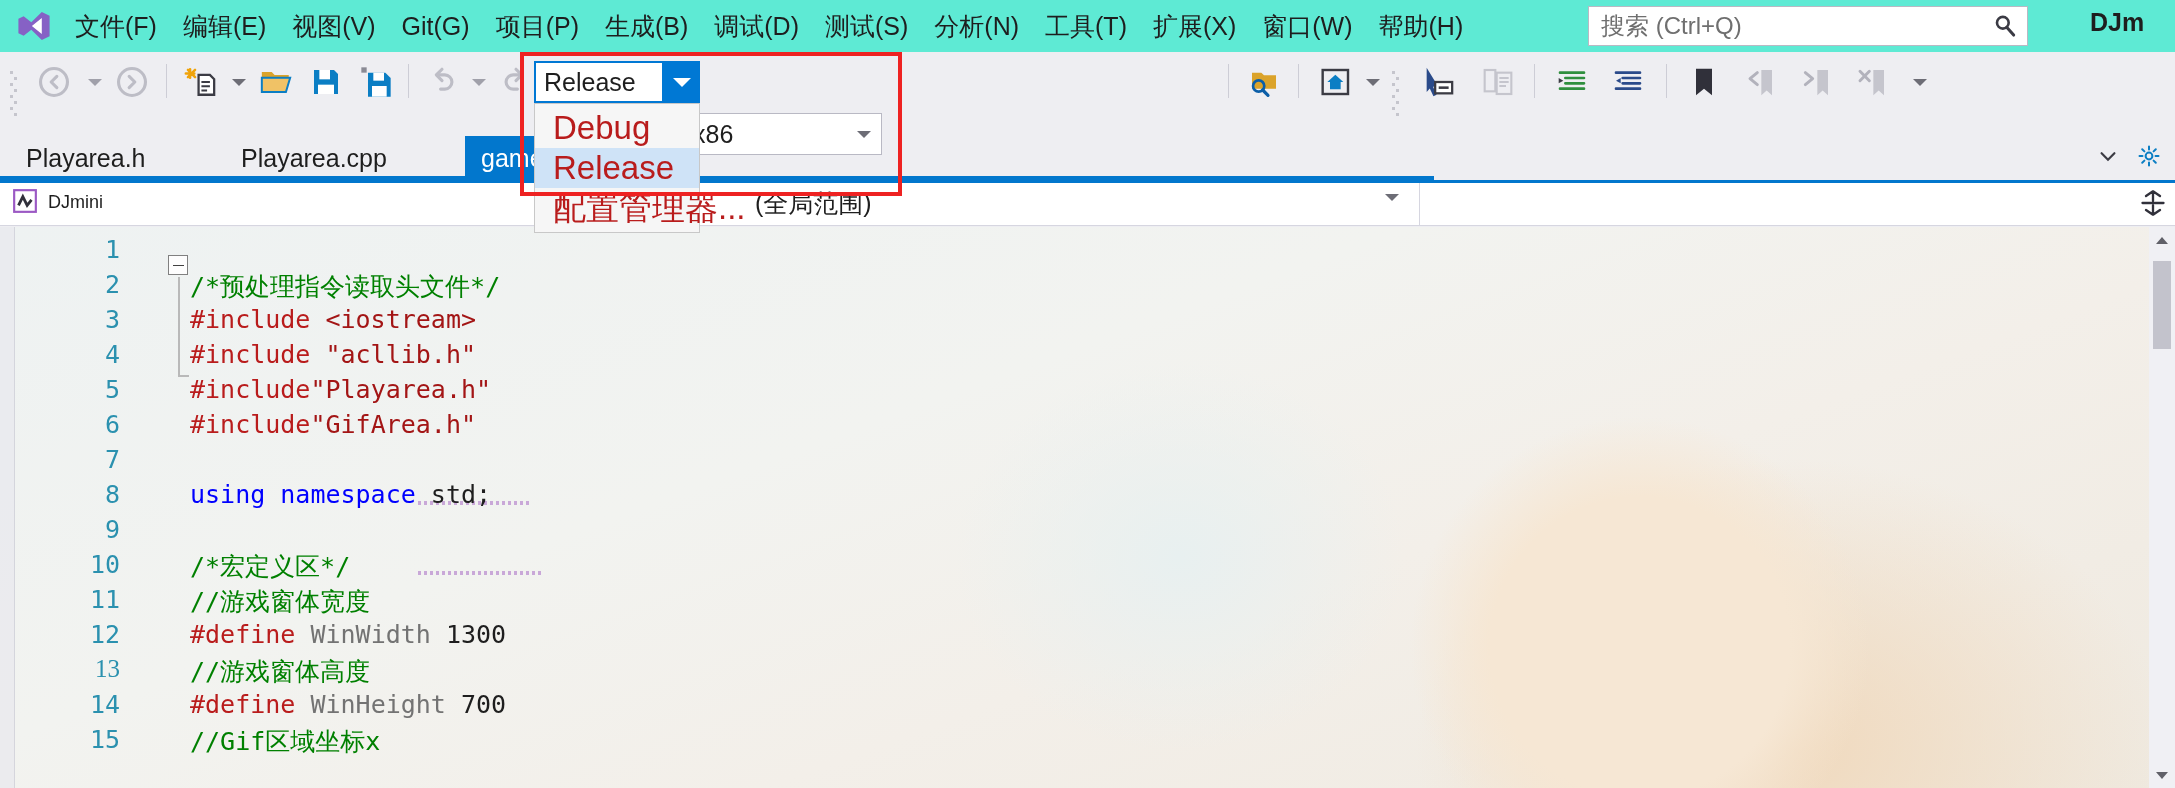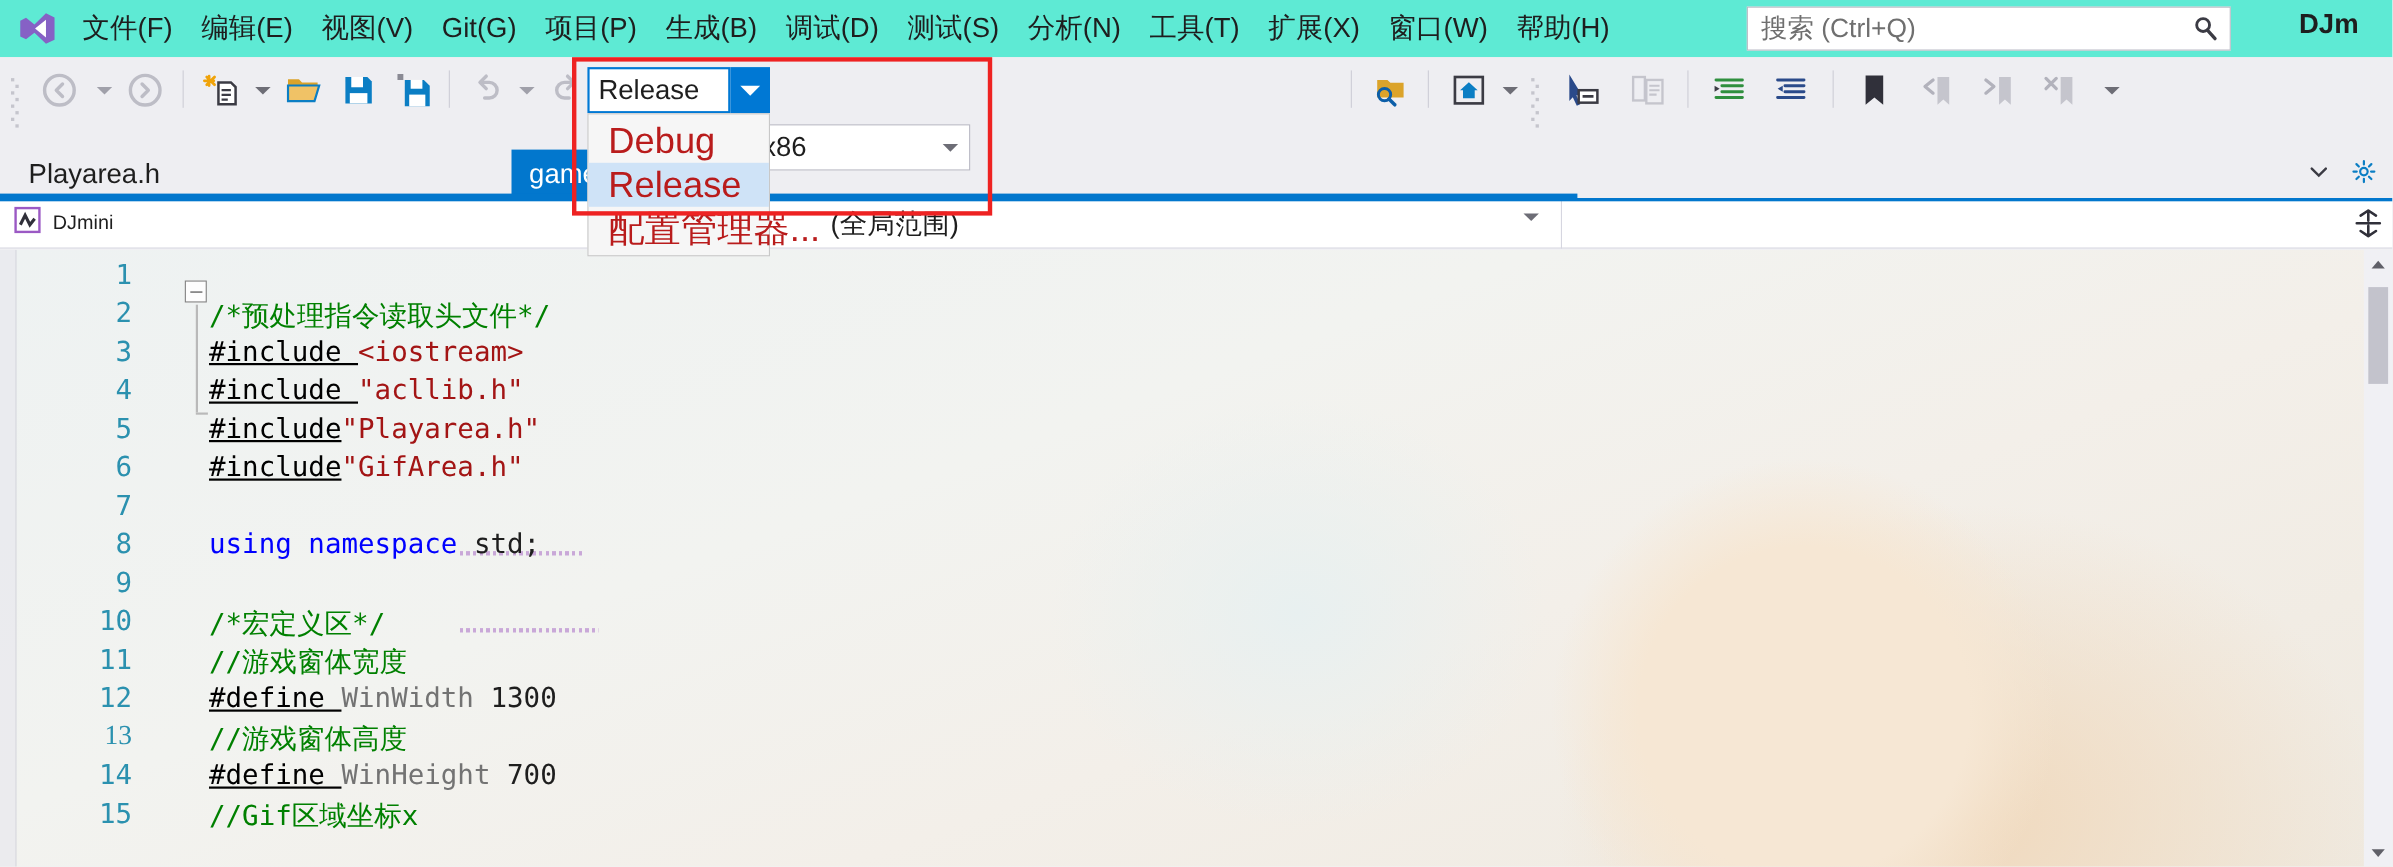--- a/index.html
+++ b/index.html
@@ -232,21 +232,21 @@
     color: #2b91af; font-size:25px;
     font-family: "DejaVu Sans Mono", monospace;
   }
   .cl {
     position: absolute; left: 190px;
     white-space: pre;
     font-family: "DejaVu Sans Mono", monospace;
     font-size: 25px;
   }
   .c-comment { color:#008000; }
-  .c-pre { color:#000000;text-decoration:underline; }
+  .c-pre { color:#b91c1c; }
   .c-str  { color:#a31515; }
   .c-kw   { color:#0000ff; }
   .c-macro{ color:#737373; }
   .c-num  { color:#1e1e1e; }
   .c-txt  { color:#1e1e1e; }
   .fold {
     position:absolute; left: 168px;
     width: 20px; height: 20px;
     border: 1px solid #808080; background: #fdfdfd;
     display:flex;align-items:center;justify-content:center;
@@ -507,20 +507,21 @@
     <div class="caret-white"></div>
   </div>
   <div class="dropdown">
     <div class="dd-item">Debug</div>
     <div class="dd-item sel">Release</div>
     <div class="dd-item">配置管理器...</div>
   </div>
 
   <div class="tabstrip">
     <div class="tab" style="left:10px;">Playarea.h</div>
+    <div class="tab" style="left:225px;">Playarea.cpp</div>
     <div class="tab active" style="left:465px;width:105px;">game</div>
   </div>
   <div class="tabstrip-underline"></div>
   <div class="tabs-right">
     <div>
       <svg width="22" height="22" viewBox="0 0 24 24">
           <path d="M5 9l7 7 7-7" fill="none" stroke="#3b3b44" stroke-width="2.4" stroke-linecap="round"></path>
         </svg>
     </div>
     <div>

